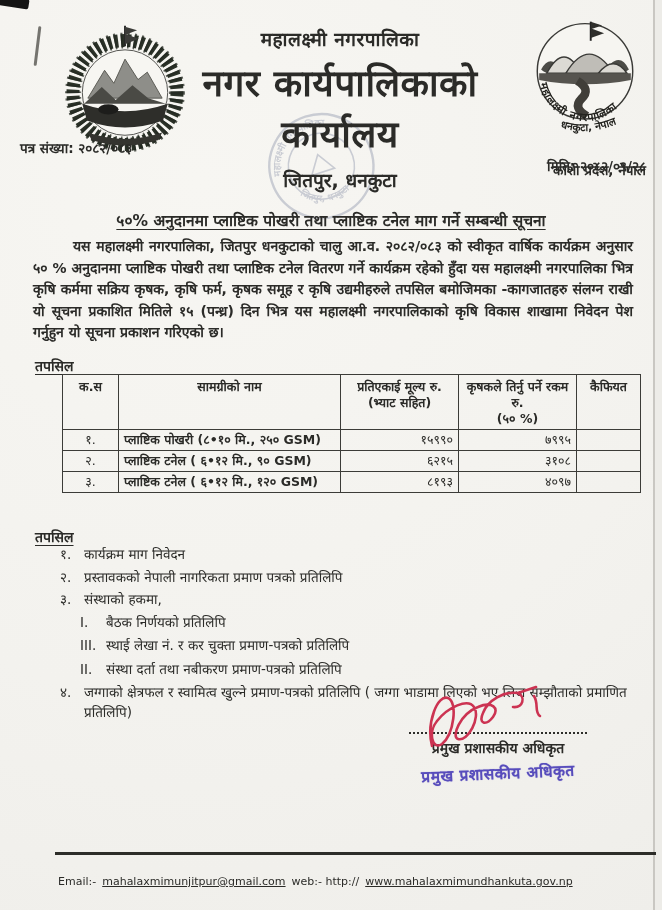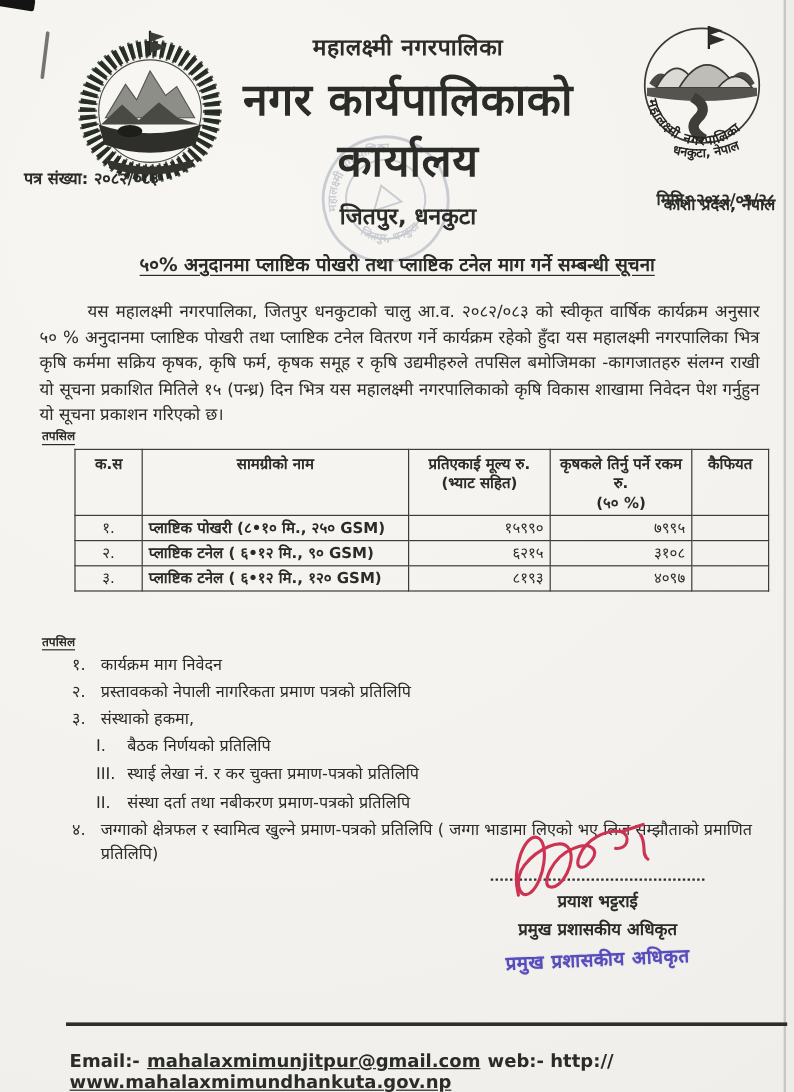--- a/index.html
+++ b/index.html
@@ -24,22 +24,22 @@
   .ref-no{left:20px;top:139px;font-size:13.5px;font-weight:bold;}
   .province{right:16px;top:133px;font-size:13.5px;font-weight:bold;text-align:right;margin-top:28px;}
   .date-line{right:16px;top:157px;font-size:13.5px;font-weight:bold;text-align:right;}
   .emblem-left{left:58px;top:22px;}
   .logo-right{left:522px;top:14px;}
   .stamp-watermark{left:266px;top:110px;transform:rotate(-18deg);opacity:.32;}
   
   .doc-title{left:0;top:188px;width:100%;text-align:center;font-size:15.5px;font-weight:bold;margin-top:21px;}
   .doc-title span, .doc-subtitle span, .underl{text-decoration:underline;text-underline-offset:3px;}
   .doc-subtitle{left:0;top:223px;width:100%;text-align:center;font-size:15px;font-weight:bold;}
-  .body-para{left:33px;top:250px;width:600px;font-size:14px;line-height:21.5px;text-align:justify;text-indent:40px;}
-  .tapasil{font-size:10px;font-weight:bold;}
+  .body-para{left:33px;top:236px;width:600px;font-size:14px;line-height:21.5px;text-align:justify;text-indent:40px;font-weight:bold;}
+  .tapasil{font-size:14px;font-weight:bold;}
   .tapasil-1{left:35px;top:356px;}
   .tapasil-2{left:35px;top:527px;}
   
   table.items{left:62px;top:374px;position:absolute;border-collapse:collapse;table-layout:fixed;width:578px;background:transparent;}
   table.items th,table.items td{border:1.4px solid #3c3c38;padding:2px 5px;vertical-align:top;font-size:12.5px;line-height:16px;}
   table.items th{font-weight:bold;text-align:center;padding-top:4px;}
   td.c-sn{text-align:center;}
   td.c-num{text-align:right;padding-top:6px;}
   td.c-name{text-align:left;padding-top:5px;font-weight:bold;}
   .hdr2{display:block;font-weight:bold;}
@@ -52,21 +52,21 @@
   
   .sig-block{left:368px;top:684px;width:260px;text-align:center;}
   .sig-scribble{position:absolute;left:42px;top:-4px;z-index:2;}
   .sig-line{width:178px;margin:48px auto 0;border-bottom:2.5px dotted #2e2e2a;}
   .sig-name{margin-top:7px;font-size:14px;font-weight:bold;}
   .sig-title{margin-top:4px;font-size:14px;font-weight:bold;}
   .sig-stamp{margin-top:5px;font-size:15.5px;font-weight:bold;color:#4b3fb8;transform:rotate(-2.5deg);letter-spacing:.5px;opacity:.92;text-shadow:0 0 1px rgba(75,63,184,.55);}
   
   .footer-rule{left:55px;right:6px;top:852px;height:2.5px;background:#2d2d29;}
   .footer-contacts{left:58px;top:857px;width:592px;font-size:11.3px;font-weight:bold;letter-spacing:-.2px;}
-  .footer-links{left:58px;top:875px;width:592px;font-size:15px;font-weight:bold;}
+  .footer-links{left:58px;top:875px;width:592px;font-size:11px;font-weight:normal;}
   .footer-links a{color:#2b2b28;text-decoration:underline;}
   .sp{display:inline-block;width:6px;}
 </style>
 </head>
 <body>
 
 <div class="page">
 
   <div class="abs corner-ink"></div>
   <div class="abs pen-mark"></div>
@@ -225,21 +225,20 @@
     <div class="sig-scribble">
       <svg width="170" height="82" viewBox="0 0 170 82">
         <g fill="none" stroke="#cc3352" stroke-width="2.6" stroke-linecap="round">
           <path d="M22,66 C16,42 28,14 38,18 C48,22 44,54 32,64 C22,71 18,52 27,41 C38,27 58,18 64,27 C71,37 58,62 48,59 C41,57 50,34 68,27 C82,21 90,28 83,37 C76,46 68,44 73,33 C78,20 94,11 108,13 L126,7"></path>
           <path d="M108,13 C116,17 113,28 103,27"></path>
           <path d="M124,16 C129,24 124,32 130,36"></path>
         </g>
       </svg>
     </div>
     <div class="sig-line"></div>
-    <div class="sig-name">प्रयाश भट्टराई</div>
     <div class="sig-title">प्रमुख प्रशासकीय अधिकृत</div>
     <div class="sig-stamp">प्रमुख प्रशासकीय अधिकृत</div>
   </div>
 
   <div class="abs footer-rule"></div>
   <div class="abs footer-links">
     <span>Email:-</span><span class="sp"></span><a href="#">mahalaxmimunjitpur@gmail.com</a><span class="sp"></span><span>web:- http://</span><span class="sp"></span><a href="#">www.mahalaxmimundhankuta.gov.np</a>
   </div>
 
 </div>

